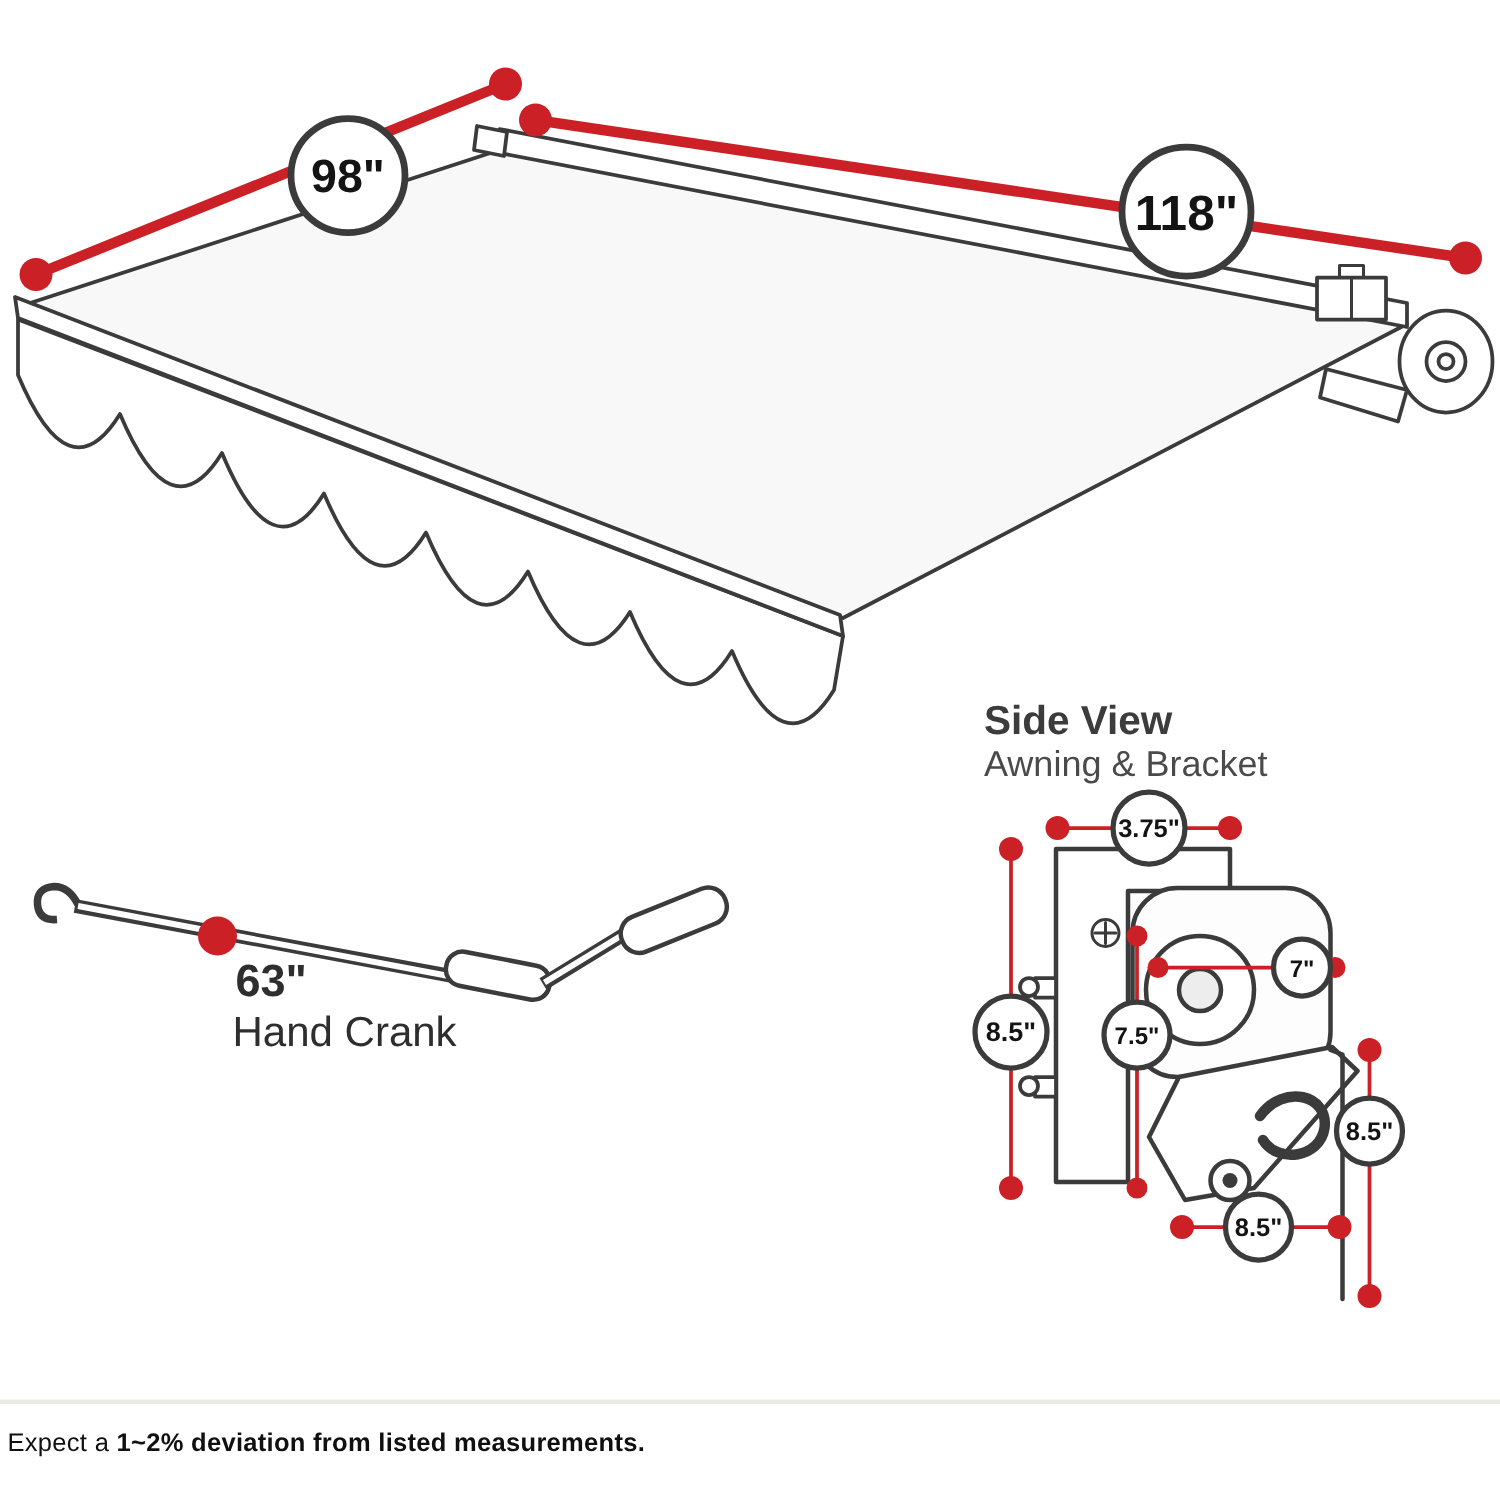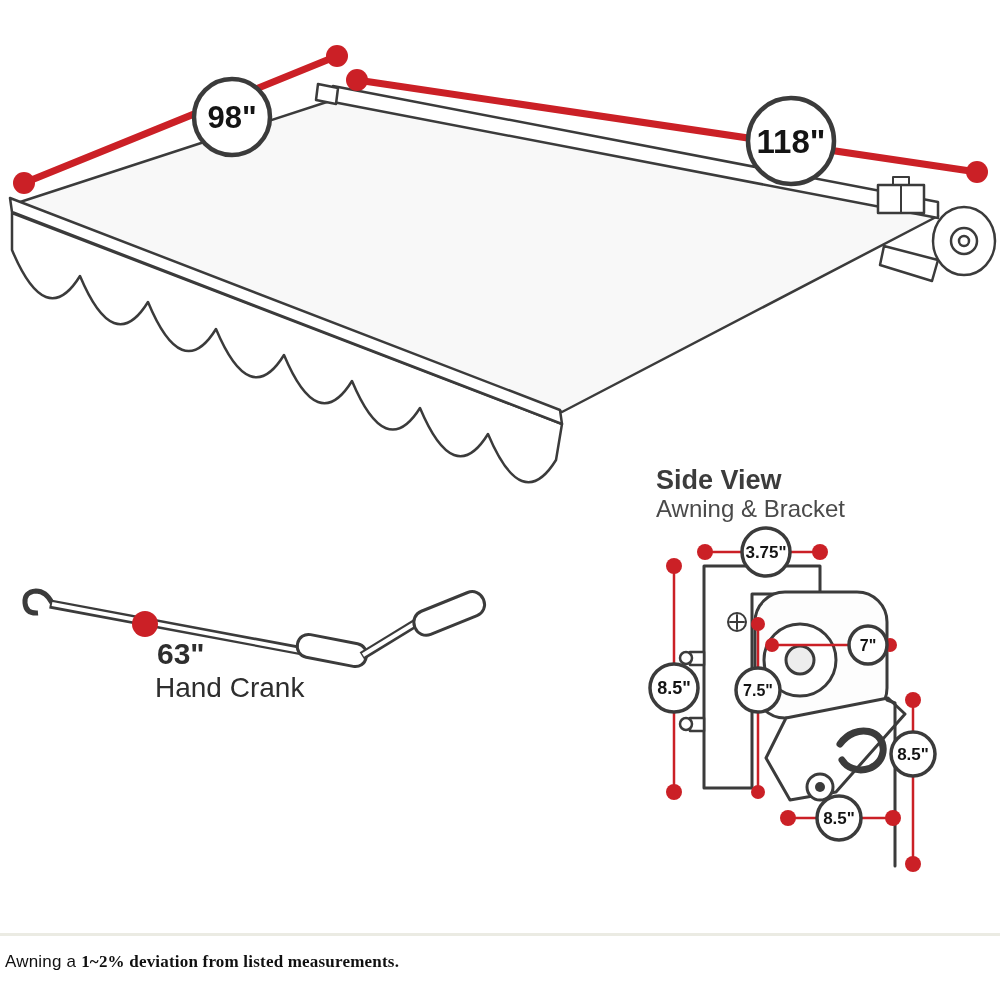--- a/index.html
+++ b/index.html
@@ -5,21 +5,21 @@
   html,body{margin:0;padding:0;background:#ffffff;}
   .stage{
     position:relative;width:1000px;height:1000px;background:#ffffff;overflow:hidden;
     font-family:"Liberation Sans","DejaVu Sans",sans-serif;
   }
   .stage svg{position:absolute;left:0;top:0;}
   .footer-rule{position:absolute;left:0;top:933px;width:1000px;height:3px;background:#ebebe3;}
   .footer-text{
     position:absolute;left:5px;top:952px;font-size:17px;color:#101010;letter-spacing:.2px;
   }
-  .footer-text strong{font-weight:bold;font-family:Liberation Serif, serif;}
+  .footer-text strong{font-weight:bold;}
   svg text{font-family:"Liberation Sans","DejaVu Sans",sans-serif;}
 </style>
 </head>
 <body>
 
 <div class="stage">
 
   <svg width="1000" height="932" viewBox="0 0 1000 932">
 
     <g stroke="#3b3b3b" fill="none" stroke-width="2.5" stroke-linejoin="round" stroke-linecap="round">
@@ -165,15 +165,15 @@
         <text x="913" y="760" text-anchor="middle" font-size="17" font-weight="bold" fill="#141414">8.5"</text>
       </g>
       <g>
         <circle cx="839" cy="818" r="22" fill="#ffffff" stroke="#3b3b3b" stroke-width="3.5"></circle>
         <text x="839" y="824" text-anchor="middle" font-size="17" font-weight="bold" fill="#141414">8.5"</text>
       </g>
     </g>
   </svg>
 
   <div class="footer-rule"></div>
-  <div class="footer-text"><span>Awning a </span><strong>1~2% deviation from listed measurements.</strong></div>
+  <div class="footer-text"><span>Expect a </span><strong>1~2% deviation from listed measurements.</strong></div>
 
 </div>
 
 </body></html>

